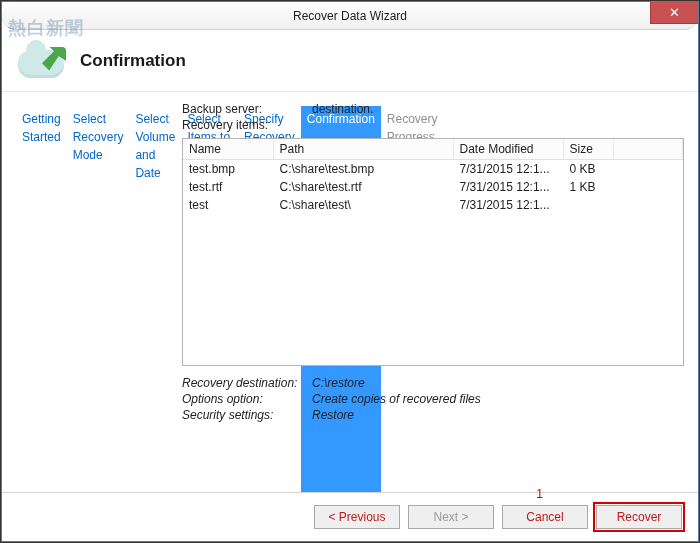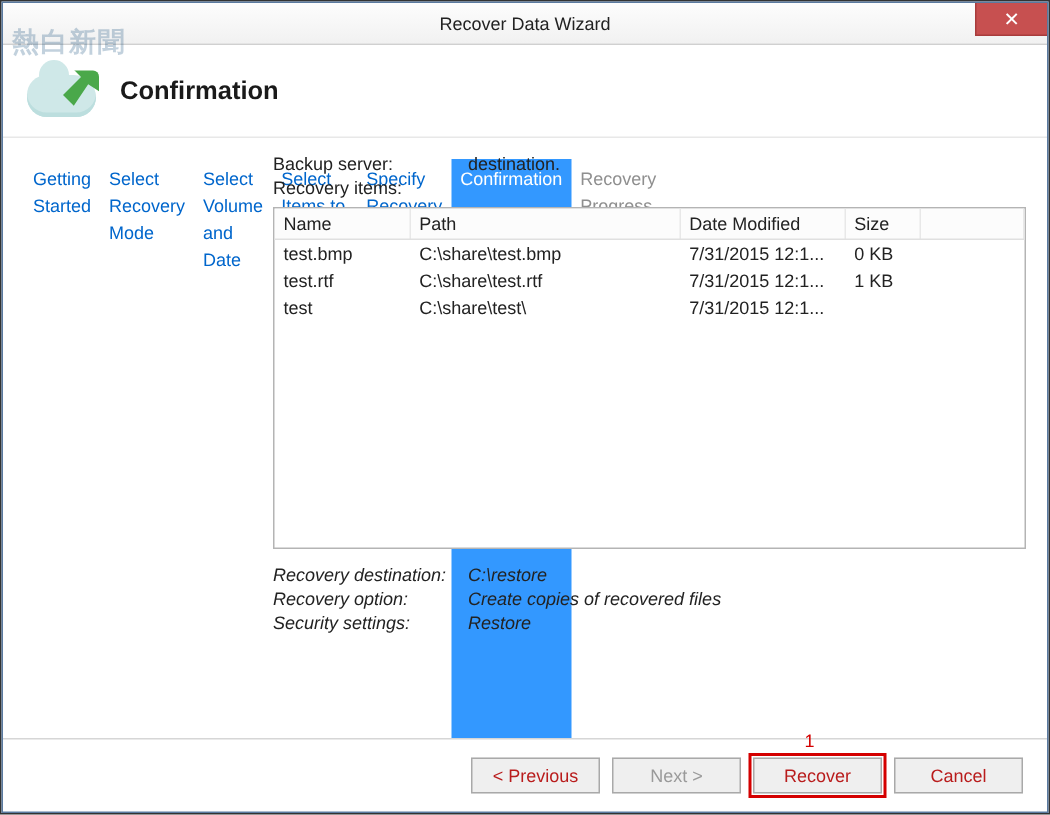--- a/index.html
+++ b/index.html
@@ -21,20 +21,21 @@
     display: flex;
     flex-direction: column;
   }
   .titlebar {
     height: 28px;
     background: linear-gradient(#fdfdfd,#f1f1f1);
     border-bottom: 1px solid #d0d0d0;
     display: flex;
     align-items: center;
     position: relative;
+    border-radius: 14px;
   }
   .titlebar-title {
     flex: 1;
     text-align: center;
     font-size: 12px;
     color: #222;
   }
   .close-btn {
     width: 48px; height: 22px;
     background: #c75050;
@@ -281,33 +282,33 @@
             </tbody>
         </table>
       </div>
 
       <div class="summary">
         <div class="kv">
             <div class="k">Recovery destination:</div>
             <div>C:\restore</div>
           </div>
         <div class="kv">
-            <div class="k">Recovery option:</div>
+            <div class="k">Options option:</div>
             <div>Create copies of recovered files</div>
           </div>
         <div class="kv">
             <div class="k">Security settings:</div>
             <div>Restore</div>
           </div>
       </div>
     </div>
   </div>
 
   <div class="footer">
     <div class="hint">1</div>
     <div class="btn">&lt; Previous</div>
     <div class="btn disabled">Next &gt;</div>
+    <div class="btn">Cancel</div>
     <div class="btn highlight">Recover</div>
-    <div class="btn">Cancel</div>
   </div>
 
   <div class="watermark">熱白新聞</div>
 </div>
 
 </body></html>

